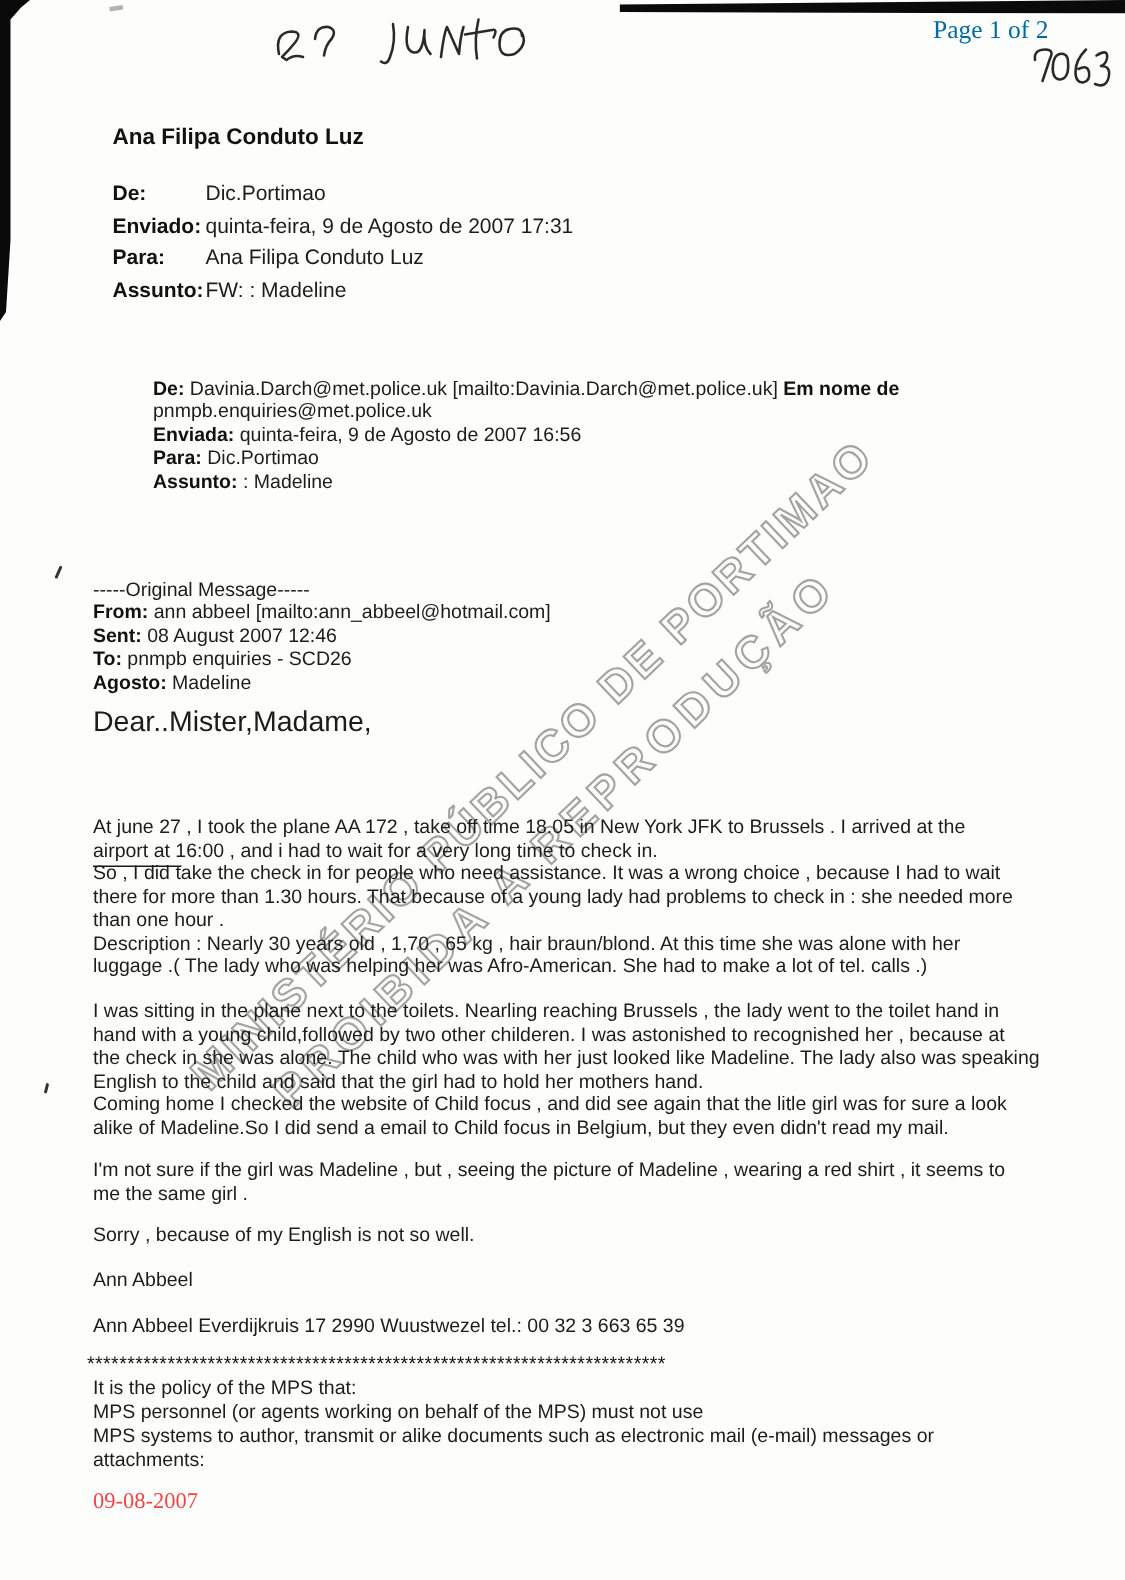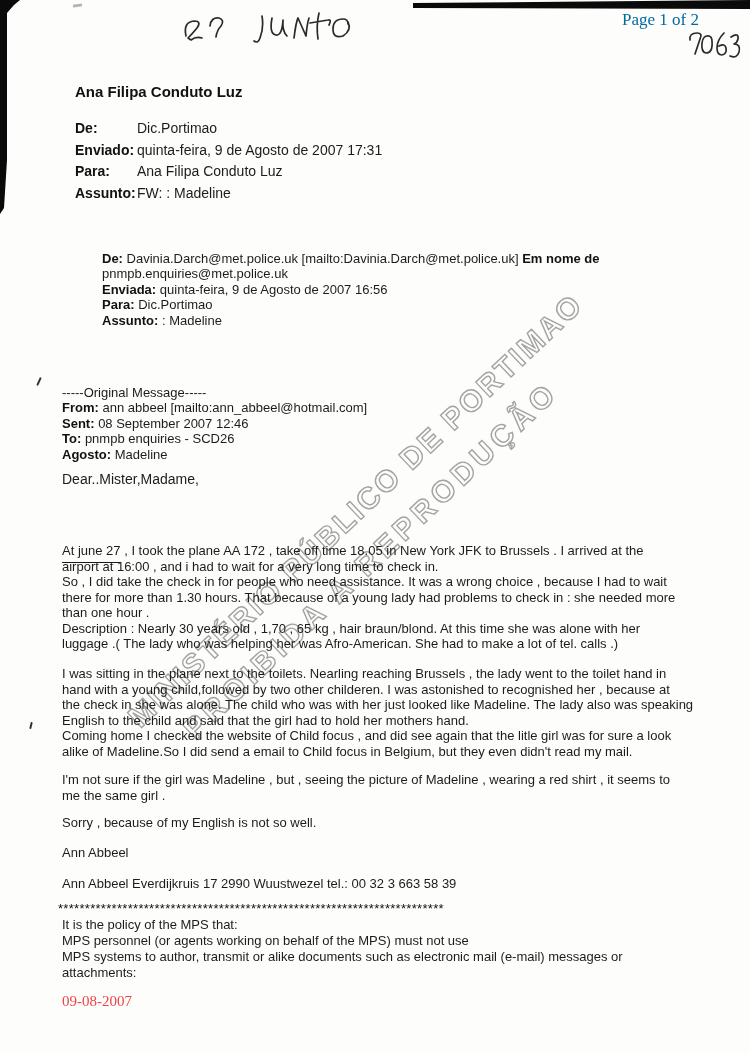--- a/index.html
+++ b/index.html
@@ -51,36 +51,36 @@
   .doc-title{left:75px;top:83px;font-size:15px;font-weight:bold;color:#111;}
 
   .hdr1{left:75px;top:120px;font-size:14px;}
   .hdr1 .row{display:flex;height:21.6px;align-items:flex-start;}
   .hdr1 .lbl{font-weight:bold;width:62px;flex:0 0 62px;color:#111;}
 
   .lines{font-size:13px;line-height:15.4px;}
   .hdr2{left:62px;top:251px;margin-left:40px;}
   .orig{left:62px;top:385px;}
   .b{font-weight:bold;color:#111;}
-  .greeting{left:62px;top:471px;font-size:14px;}
+  .greeting{left:62px;top:471px;font-size:19px;}
 
   .para{left:62px;top:0;font-size:13px;line-height:15.5px;}
   .p1{top:543px;}
   .p2{top:666px;}
   .p3{top:772px;}
   .single{left:62px;font-size:13px;}
   .sorry{top:815px;}
   .signature{top:845px;text-align:center;}
   .address{top:876px;}
 
   .stars{left:58px;top:901px;font-size:13px;letter-spacing:.3px;color:#111;}
   .mps{left:62px;top:917px;font-size:13px;line-height:15.9px;}
   .footer-date{left:62px;top:993px;font-family:"Liberation Serif","DejaVu Serif",serif;font-size:15px;color:#ef4444;}
 
-  .u{border-bottom:1.2px solid #1a1a1a;padding-bottom:4px;}
+  .u{border-bottom:1.2px solid #1a1a1a;padding-bottom:19px;}
 </style>
 </head>
 <body>
 
 <div class="page">
 
   <div class="artifact tl-mark"></div>
   <div class="artifact tr-bar"></div>
   <div class="artifact speck"></div>
   <div class="scan-tick tick-a"></div>
@@ -158,21 +158,21 @@
   </div>
 
   <div class="layer lines orig">
     <div>-----Original Message-----</div>
     <div>
       <span class="b">From:</span>
       <span>ann abbeel [mailto:ann_abbeel@hotmail.com]</span>
     </div>
     <div>
       <span class="b">Sent:</span>
-      <span>08 September 2007 12:46</span>
+      <span>08 August 2007 12:46</span>
     </div>
     <div>
       <span class="b">To:</span>
       <span>pnmpb enquiries - SCD26</span>
     </div>
     <div>
       <span class="b">Agosto:</span>
       <span>Madeline</span>
     </div>
   </div>
@@ -200,21 +200,21 @@
     <div>alike of Madeline.So I did send a email to Child focus in Belgium, but they even didn't read my mail.</div>
   </div>
 
   <div class="layer para p3">
     <div>I'm not sure if the girl was Madeline , but , seeing the picture of Madeline , wearing a red shirt , it seems to</div>
     <div>me the same girl .</div>
   </div>
 
   <div class="layer single sorry">Sorry , because of my English is not so well.</div>
   <div class="layer single signature">Ann Abbeel</div>
-  <div class="layer single address">Ann Abbeel Everdijkruis 17 2990 Wuustwezel tel.: 00 32 3 663 58 39</div>
+  <div class="layer single address">Ann Abbeel Everdijkruis 17 2990 Wuustwezel tel.: 00 32 3 663 65 39</div>
 
   <div class="layer stars">************************************************************************</div>
   <div class="layer lines mps">
     <div>It is the policy of the MPS that:</div>
     <div>MPS personnel (or agents working on behalf of the MPS) must not use</div>
     <div>MPS systems to author, transmit or alike documents such as electronic mail (e-mail) messages or</div>
     <div>attachments:</div>
   </div>
   <div class="layer footer-date">09-08-2007</div>
 

